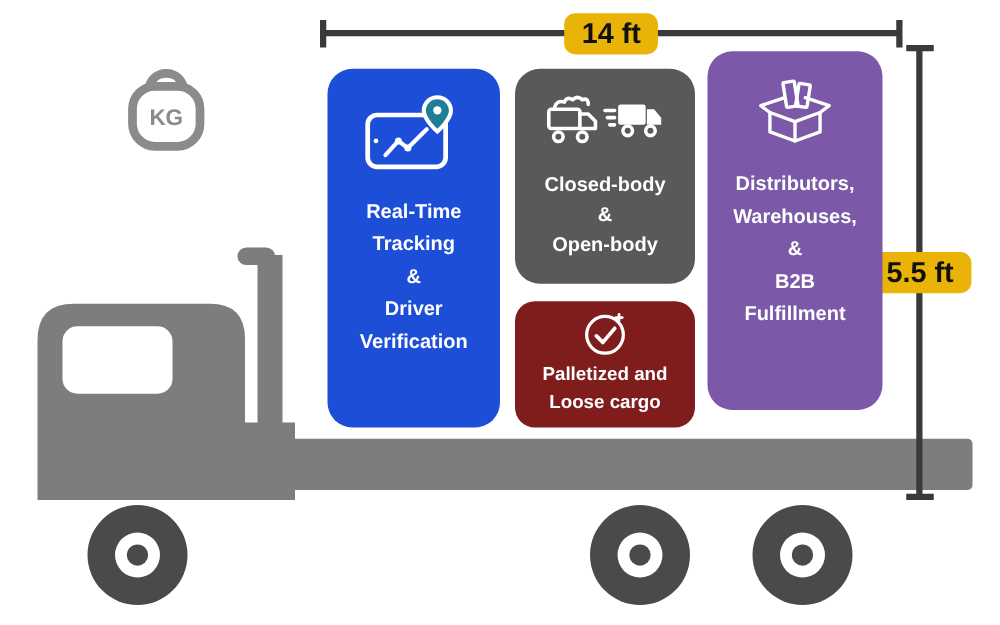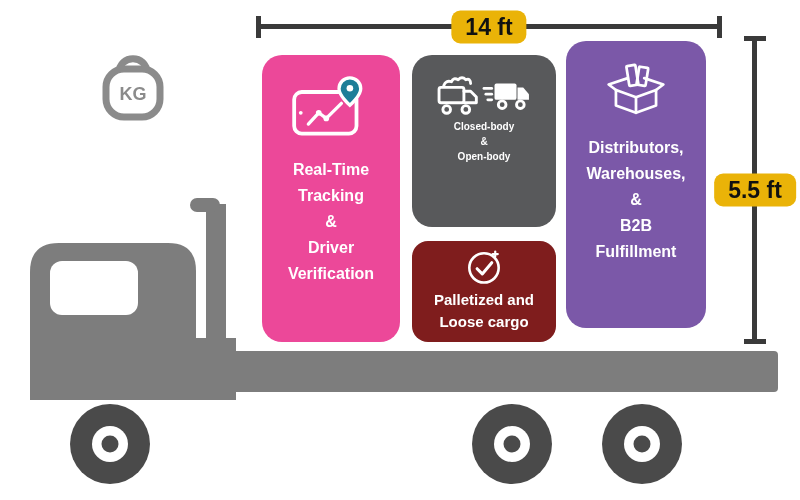--- a/index.html
+++ b/index.html
@@ -13,21 +13,21 @@
 
   .truck-svg { position: absolute; left: 0; top: 0; width: 800px; height: 500px; }
   .kg-svg { position: absolute; left: 96px; top: 40px; width: 74px; height: 84px; }
 
   
   .dim-top { position: absolute; left: 256px; top: 16px; width: 466px; height: 22px; }
   .dim-top .dim-line { position: absolute; left: 2px; right: 2px; top: 8px; height: 5px; background: #3a3a3a; }
   .dim-top .bar { position: absolute; top: 0; width: 5px; height: 22px; background: #3a3a3a; }
   .dim-top .bar.left { left: 0; } .dim-top .bar.right { right: 0; }
 
-  .dim-right { position: absolute; left: 744px; top: 36px; width: 22px; height: 308px; }
+  .dim-right { position: absolute; left: 725px; top: 36px; width: 22px; height: 364px; }
   .dim-right .dim-line { position: absolute; top: 2px; bottom: 2px; left: 8px; width: 5px; background: #3a3a3a; }
   .dim-right .bar { position: absolute; left: 0; width: 22px; height: 5px; background: #3a3a3a; }
   .dim-right .bar.top { top: 0; } .dim-right .bar.bottom { bottom: 0; }
 
   .dim-label {
     position: absolute; left: 50%; top: 50%; transform: translate(-50%, -50%);
     background: #eab308; border-radius: 9px; padding: 3px 14px;
     font-size: 23px; font-weight: 700; color: #111; white-space: nowrap;
   }
 
@@ -39,21 +39,21 @@
   }
   .card-icon { flex: 0 0 auto; display: flex; align-items: center; justify-content: center; }
   .card-text { white-space: pre-line; font-weight: 700; color: #fff; }
 
   .card-tracking   { left: 262px; top: 55px; width: 138px; height: 287px; }
   .card-tracking .card-icon { margin-top: 20px; }
   .card-tracking .card-text { margin-top: 14px; font-size: 16px; line-height: 1.62; }
 
   .card-bodytypes  { left: 412px; top: 55px; width: 144px; height: 172px; }
   .card-bodytypes .card-icon { margin-top: 20px; }
-  .card-bodytypes .card-text { margin-top: 0; font-size: 10px; line-height: 1.5; }
+  .card-bodytypes .card-text { margin-top: 18px; font-size: 16px; line-height: 1.5; }
 
   .card-cargo      { left: 412px; top: 241px; width: 144px; height: 101px; border-radius: 16px; }
   .card-cargo .card-icon { margin-top: 7px; }
   .card-cargo .card-text { margin-top: 3px; font-size: 15px; line-height: 1.45; }
 
   .card-fulfillment{ left: 566px; top: 41px; width: 140px; height: 287px; }
   .card-fulfillment .card-icon { margin-top: 20px; }
   .card-fulfillment .card-text { margin-top: 16px; font-size: 16px; line-height: 1.62; }
 </style>
 </head>
@@ -104,21 +104,21 @@
     <span class="dim-label">14 ft</span>
   </div>
 
   <div class="dim-right">
     <span class="bar top"></span>
     <span class="dim-line"></span>
     <span class="bar bottom"></span>
     <span class="dim-label">5.5 ft</span>
   </div>
 
-  <div class="card card-tracking" style="background-color: #ec4899;">
+  <div class="card card-tracking" style="background-color: #1d4ed8;">
     <div class="card-icon">
       <svg viewBox="0 0 84 72" width="80" height="68" aria-hidden="true">
         <rect x="3" y="18" width="66" height="44" rx="8" fill="none" stroke="#fff" stroke-width="4"></rect>
         <circle cx="10" cy="40" r="2" fill="#fff"></circle>
         <polyline points="18,52 29,40 37,46 53,30" fill="none" stroke="#fff" stroke-width="3.5" stroke-linecap="round" stroke-linejoin="round"></polyline>
         <circle cx="29" cy="40" r="3" fill="#fff"></circle>
         <circle cx="37" cy="46" r="3" fill="#fff"></circle>
         <path d="M62 3 C55.5 3 50.5 8 50.5 14.5 C50.5 22 62 32 62 32 C62 32 73.5 22 73.5 14.5 C73.5 8 68.5 3 62 3 Z" fill="#1E7E98" stroke="#fff" stroke-width="3.5"></path>
         <circle cx="62" cy="14" r="3.5" fill="#fff"></circle>
       </svg>

